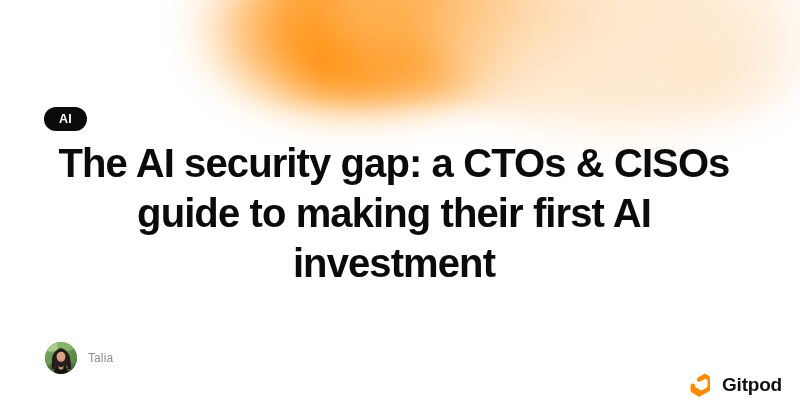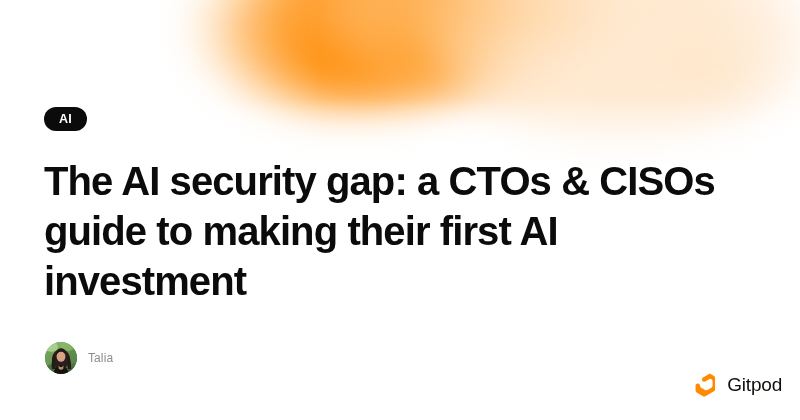--- a/index.html
+++ b/index.html
@@ -143,28 +143,29 @@
     font-size: 12.5px;
     font-weight: 700;
     letter-spacing: 0.2px;
     box-sizing: border-box;
   }
 
   
   .headline {
     position: absolute;
     left: 44px;
-    top: 156px;
+    top: 138px;
     width: 700px;
     margin: 0;
     color: #0b0b0b;
     font-size: 40px;
     line-height: 50px;
     font-weight: 700;
     letter-spacing: -0.9px;
+    text-align: center;
   }
 
   
   .author {
     position: absolute;
     left: 45px;
     top: 342px;
     display: flex;
     align-items: center;
     gap: 11px;
@@ -192,21 +193,21 @@
     right: 18px;
     top: 372px;
     display: flex;
     align-items: center;
     gap: 7px;
   }
   .brand-mark { display: block; }
   .brand-name {
     color: #12100c;
     font-size: 19px;
-    font-weight: 400;
+    font-weight: 700;
     letter-spacing: -0.2px;
   }
 </style>
 </head>
 <body>
 
 <div class="card">
 
   <div class="artwork">
     <div class="blob blob-core"></div>

